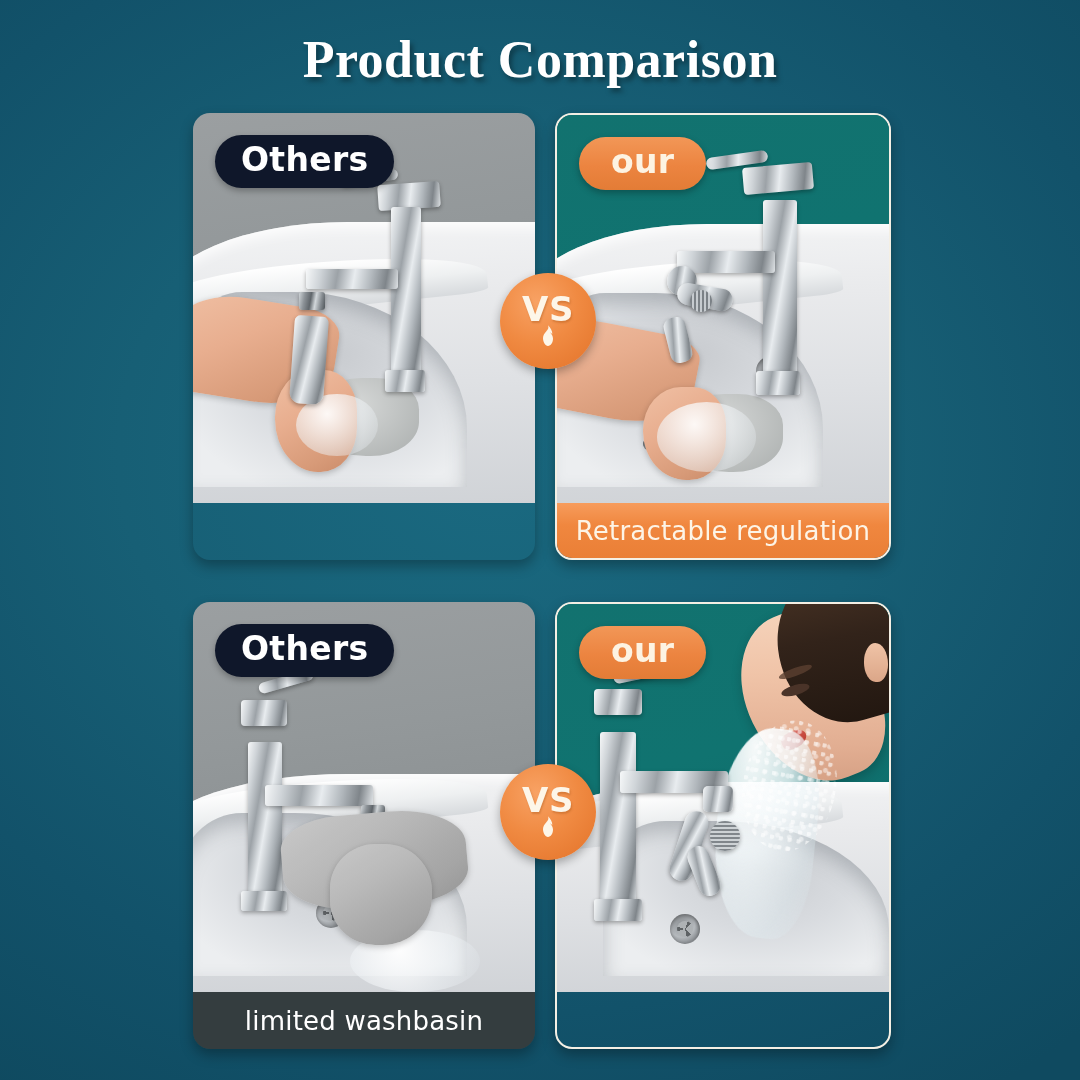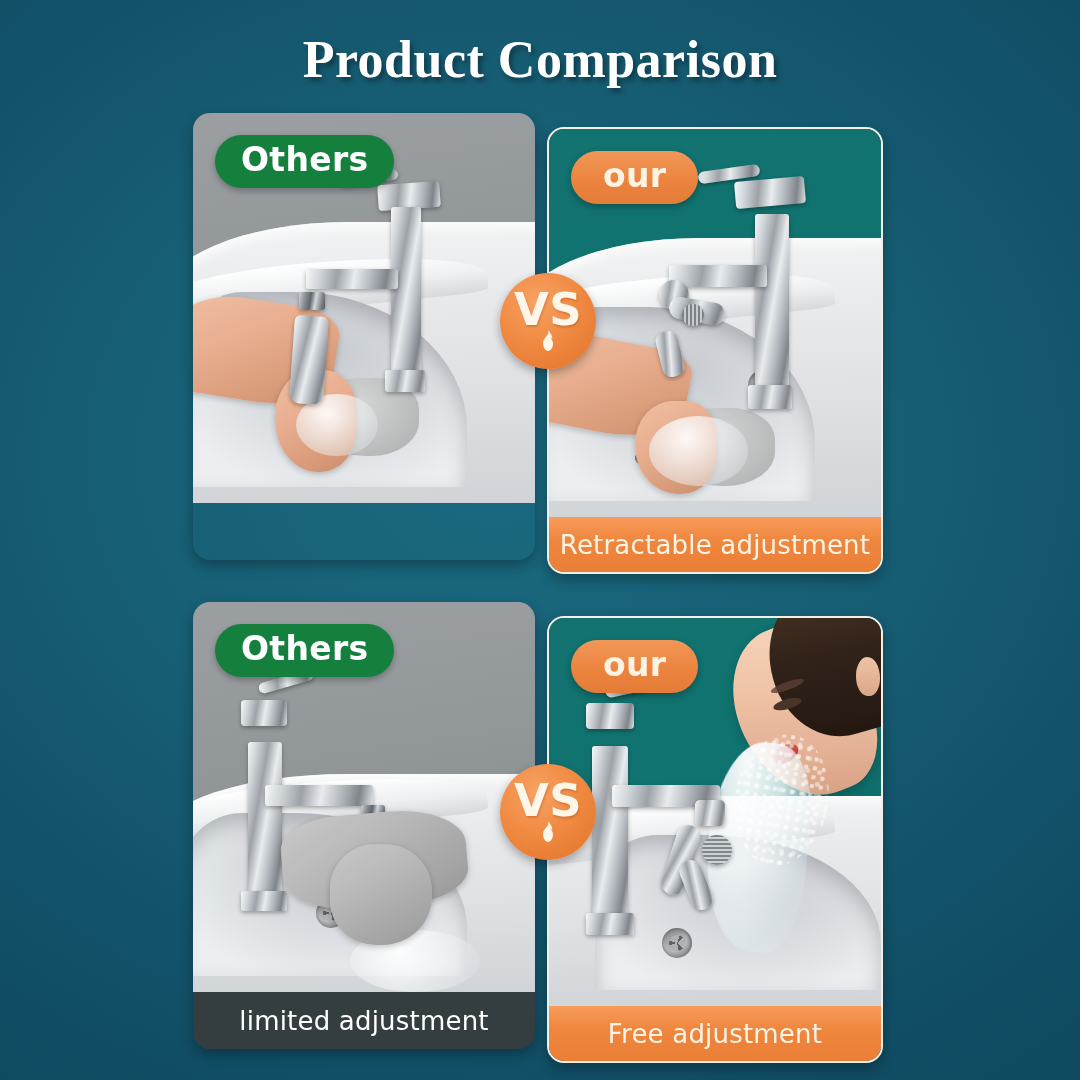--- a/index.html
+++ b/index.html
@@ -38,21 +38,21 @@
     width: 698px;
     height: 936px;
   }
 
   .panel {
     position: absolute;
     overflow: hidden;
     border-radius: 17px;
   }
   .panel.left  { left: 0px;   width: 342px; }
-  .panel.right { left: 354px; width: 336px; margin-top: 14px; }
+  .panel.right { left: 362px; width: 336px; }
   .panel.top    { top: 0px;   height: 447px; }
   .panel.bottom { top: 489px; height: 447px; }
 
   .panel.left {
     box-shadow: 0 6px 13px rgba(0,0,0,0.30);
   }
   .panel.right {
     border: 2.5px solid #f4efe4;
     box-shadow: 0 6px 13px rgba(0,0,0,0.30);
   }
@@ -312,21 +312,21 @@
     border-radius: 28px;
     font-size: 33px;
     font-weight: bold;
     line-height: 1.15;
     letter-spacing: 0.3px;
     z-index: 6;
     font-family: "DejaVu Sans", sans-serif;
     white-space: nowrap;
   }
   .tag.others {
-    background: #15803d;
+    background: #0f172a;
     color: #ffffff;
     box-shadow: 0 3px 6px rgba(0,0,0,0.28);
   }
   .tag.ours {
     background: linear-gradient(180deg,#f29757 0%, #ec8440 55%, #e37c36 100%);
     color: #fdf3e2;
     box-shadow: 0 3px 7px rgba(0,0,0,0.28);
     padding: 6px 32px 9px;
   }
 
@@ -364,21 +364,21 @@
     box-shadow: 0 4px 10px rgba(0,0,0,0.30);
     z-index: 20;
     display: flex;
     flex-direction: column;
     align-items: center;
     justify-content: center;
   }
   .vs-top { top: 273px; left: 500px; }
   .vs-bot { top: 764px; left: 500px; }
   .vs-text {
-    font-size: 45px;
+    font-size: 34px;
     font-weight: bold;
     color: #fdf6e9;
     line-height: 0.92;
     letter-spacing: 0.5px;
     text-shadow: 1px 2px 2px rgba(160,80,20,0.35);
     font-family: "DejaVu Sans", sans-serif;
   }
   .vs-flame { width: 20px; height: 24px; margin-top: -1px; }
 </style>
 </head>
@@ -435,21 +435,21 @@
         <div class="chrome tr-body"></div>
         <div class="chrome tr-base"></div>
         <div class="chrome tr-arm"></div>
         <div class="chrome tr-joint"></div>
         <div class="chrome tr-ext"></div>
         <div class="tr-knurl chrome"></div>
         <div class="chrome tr-elbow"></div>
       </div>
     </div>
     <div class="tag ours">our</div>
-    <div class="caption orange">Retractable adjustment</div>
+    <div class="caption orange">Retractable regulation</div>
   </div>
 
   <div class="panel left bottom">
     <div class="photo">
       <div class="scene-gray"></div>
       <div class="basin-wrap">
         <div class="counter" style="height:58%;"></div>
         <div class="basin-rim" style="bottom:42%;"></div>
         <div class="basin-bowl" style="height:42%;"></div>
         <div class="overflow-hole" style="left:36%;top:76%;"></div>
@@ -461,21 +461,21 @@
         <div class="chrome bl-base"></div>
         <div class="chrome bl-arm"></div>
         <div class="chrome dark bl-nut"></div>
         <div class="chrome dark bl-nozzle"></div>
 
         <div class="hand bl-arm-skin" style="filter:grayscale(1);"></div>
         <div class="hand bl-fist" style="filter:grayscale(1);"></div>
       </div>
     </div>
     <div class="tag others">Others</div>
-    <div class="caption dark">limited adjustment</div>
+    <div class="caption dark">limited washbasin</div>
   </div>
 
   <div class="panel right bottom">
     <div class="photo">
       <div class="scene-teal"></div>
 
       <div class="face">
         <div class="face-skin"></div>
         <div class="face-hair"></div>
         <div class="face-ear"></div>
@@ -498,21 +498,20 @@
         <div class="chrome br-body"></div>
         <div class="chrome br-base"></div>
         <div class="chrome br-arm"></div>
         <div class="chrome br-joint"></div>
         <div class="chrome br-swing"></div>
         <div class="chrome br-swing2"></div>
         <div class="br-tip chrome"></div>
       </div>
     </div>
     <div class="tag ours">our</div>
-    <div class="caption orange">Free adjustment</div>
   </div>
 
 </div>
 
 <div class="vs vs-top">
   <span class="vs-text">VS</span>
   <svg class="vs-flame" viewBox="0 0 20 24">
     <path d="M10 1.2c1.1 3.1-.4 4.6-1.8 6.2C6.4 9.4 5 11.3 5 14.1 5 18.2 7.3 22 10 22s5-3.3 5-7.4c0-2.9-1.6-4.5-2.9-6.4 1 .6 1.7 1.3 2.2 2.1.2-3.5-1.8-6.5-4.3-9.1z" fill="#fdf6e9"></path>
   </svg>
 </div>

